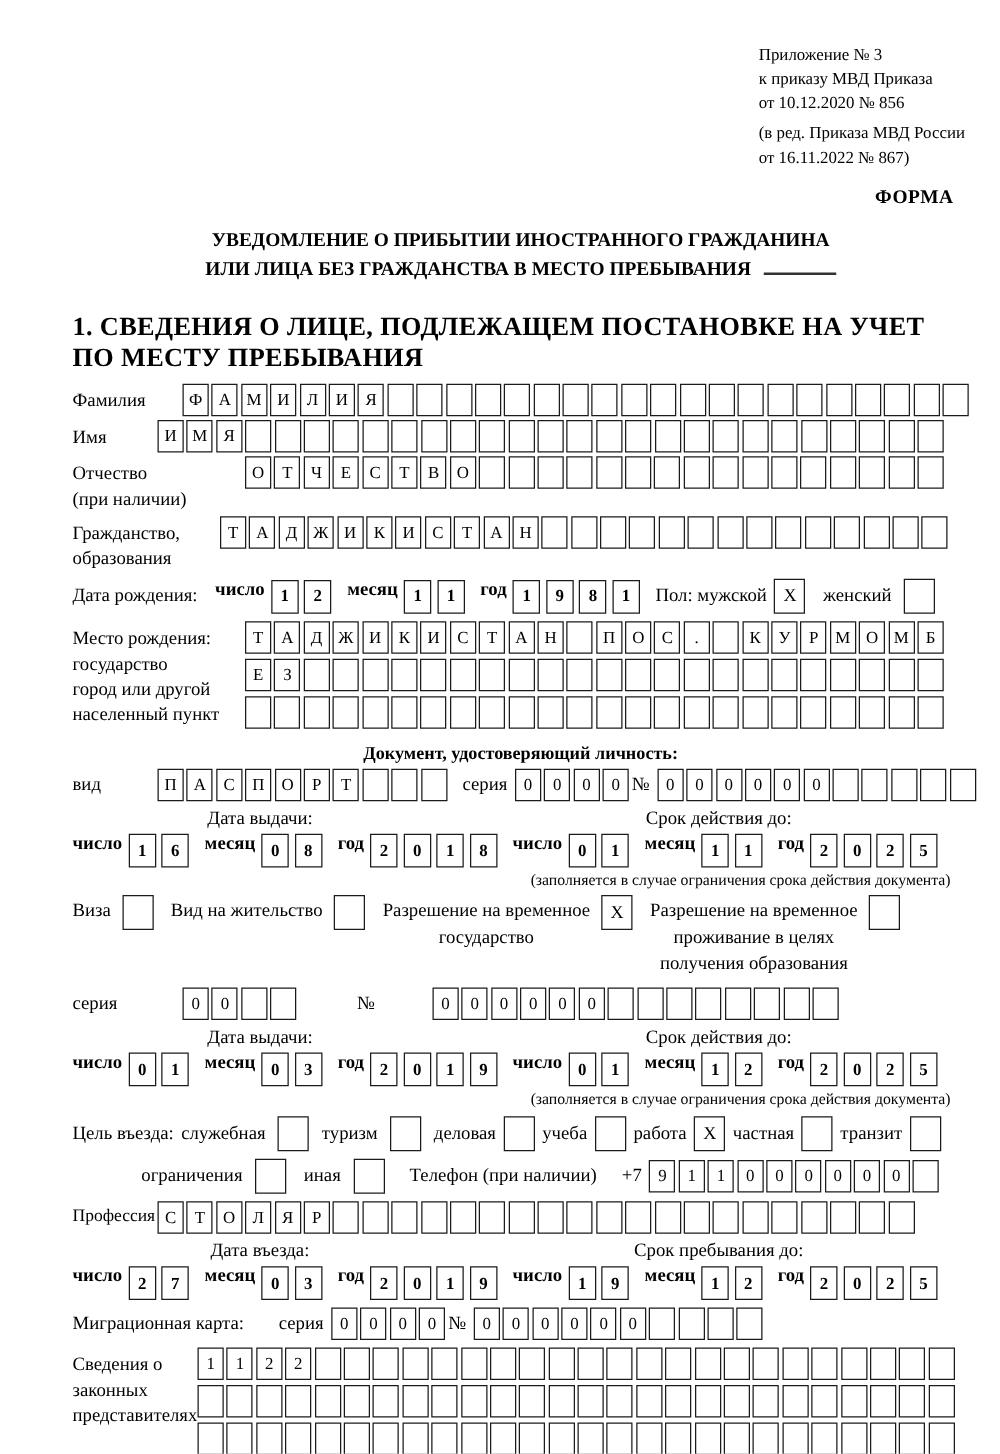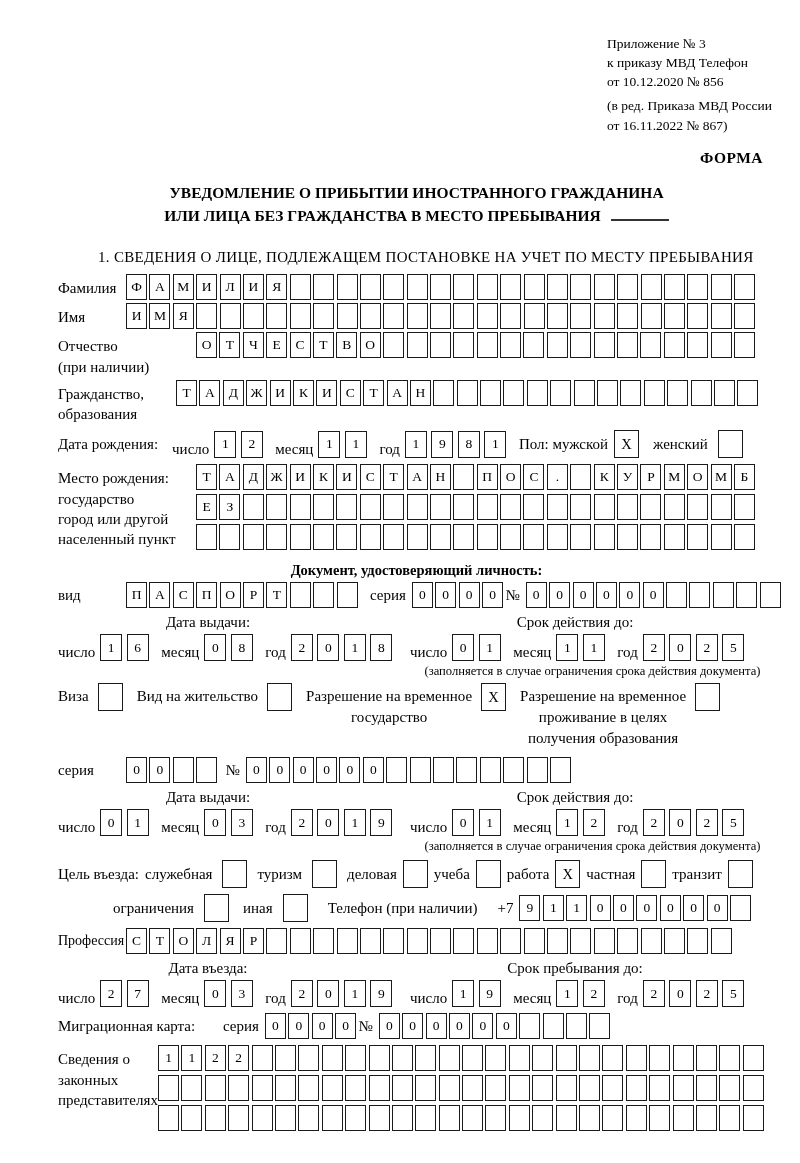--- a/index.html
+++ b/index.html
@@ -4,60 +4,60 @@
 <style>
   html,body{margin:0;padding:0;background:#fff;}
   body{width:800px;height:1163px;overflow:hidden;color:#000;
        font-family:"Liberation Serif","DejaVu Serif",serif;font-size:15px;}
   .page{padding:34px 25px 10px 58px;box-sizing:border-box;}
   .hdr{width:168px;margin-left:auto;font-size:13.5px;line-height:1.42;}
   .hdr .g2{margin-top:5px;}
   .forma{text-align:right;font-weight:bold;font-size:15.5px;margin:14px 12px 0 0;letter-spacing:.5px;}
   .title{text-align:center;font-weight:bold;font-size:15.5px;line-height:1.5;margin-top:14px;}
   .blank{display:inline-block;width:58px;border-bottom:2px solid #333;height:14px;margin-left:10px;}
-  .sect{font-weight:normal;font-size:15px;margin-top:22px;letter-spacing:.3px;margin-left:40px;}
+  .sect{font-weight:bold;font-size:21px;margin-top:22px;letter-spacing:.3px;}
   .row{display:flex;align-items:flex-start;margin-top:3px;}
   .lbl{flex:none;line-height:1.35;padding-top:4px;}
   .w68{width:68px;}.w118{width:118px;}.w138{width:138px;}.w145{width:145px;}.w100{width:100px;}
   .cells{display:inline-flex;flex:none;}
   .cell{display:inline-flex;align-items:center;justify-content:center;box-sizing:border-box;
         flex:none;width:21px;height:26px;border:1.6px solid #1b1b1b;margin-right:2.4px;
         font-size:13.5px;background:#fff;}
   .sp .cell{width:22px;height:27px;margin-right:4.5px;}
   .cb{display:inline-flex;align-items:center;justify-content:center;box-sizing:border-box;
       flex:none;width:25px;height:28px;border:1.6px solid #1b1b1b;font-size:14.5px;background:#fff;}
   .stack>.row{margin-top:0;margin-bottom:4px;}
   .dochead{text-align:center;font-weight:bold;font-size:14.5px;margin-top:8px;}
-  .dg{display:flex;align-items:flex-end;flex:none;}
+  .dg{display:flex;align-items:flex-start;flex:none;font-weight:bold;}
   .dg .dlbl{margin-right:5px;}
   .dg .cells{margin-right:8px;}
   .dates{display:flex;margin-top:6px;}
   .dcol1{width:352px;flex:none;}
   .dcol2{flex:1;}
   .dates .cap{text-align:center;margin-bottom:3px;}
   .dcol1 .cap{width:300px;}
   .dcol2 .cap{width:330px;}
   .note{font-size:12.6px;margin-top:3px;text-align:center;}
   .para{margin-top:9px;line-height:1.55;}
   .opts{display:flex;align-items:flex-start;margin-top:4px;}
   .opt{display:flex;align-items:flex-start;margin-right:14px;}
   .opt .t{line-height:1.4;padding-top:3px;margin-right:9px;text-align:center;}
   .inline{display:flex;align-items:center;flex-wrap:nowrap;}
   .inline>*{flex:none;}
   .gap6{width:6px;}.gap10{width:10px;}.gap14{width:14px;}.gap20{width:20px;}
-  .mt6{margin-top:6px;}.mt8{margin-top:8px;}
+  .mt6{margin-top:6px;}.mt8{margin-top:8px;gap:20px;}
 </style>
 </head>
 <body>
 
 <div class="page">
 
   <div class="hdr">
     <div>Приложение № 3</div>
-    <div>к приказу МВД Телефон</div>
+    <div>к приказу МВД Приказа</div>
     <div>от 10.12.2020 № 856</div>
     <div class="g2">(в ред. Приказа МВД России</div>
     <div>от 16.11.2022 № 867)</div>
   </div>
 
   <div class="forma">ФОРМА</div>
 
   <div class="title">
     <div>УВЕДОМЛЕНИЕ О ПРИБЫТИИ ИНОСТРАННОГО ГРАЖДАНИНА</div>
     <div><span>ИЛИ ЛИЦА БЕЗ ГРАЖДАНСТВА В МЕСТО ПРЕБЫВАНИЯ</span><span class="blank"></span></div>

